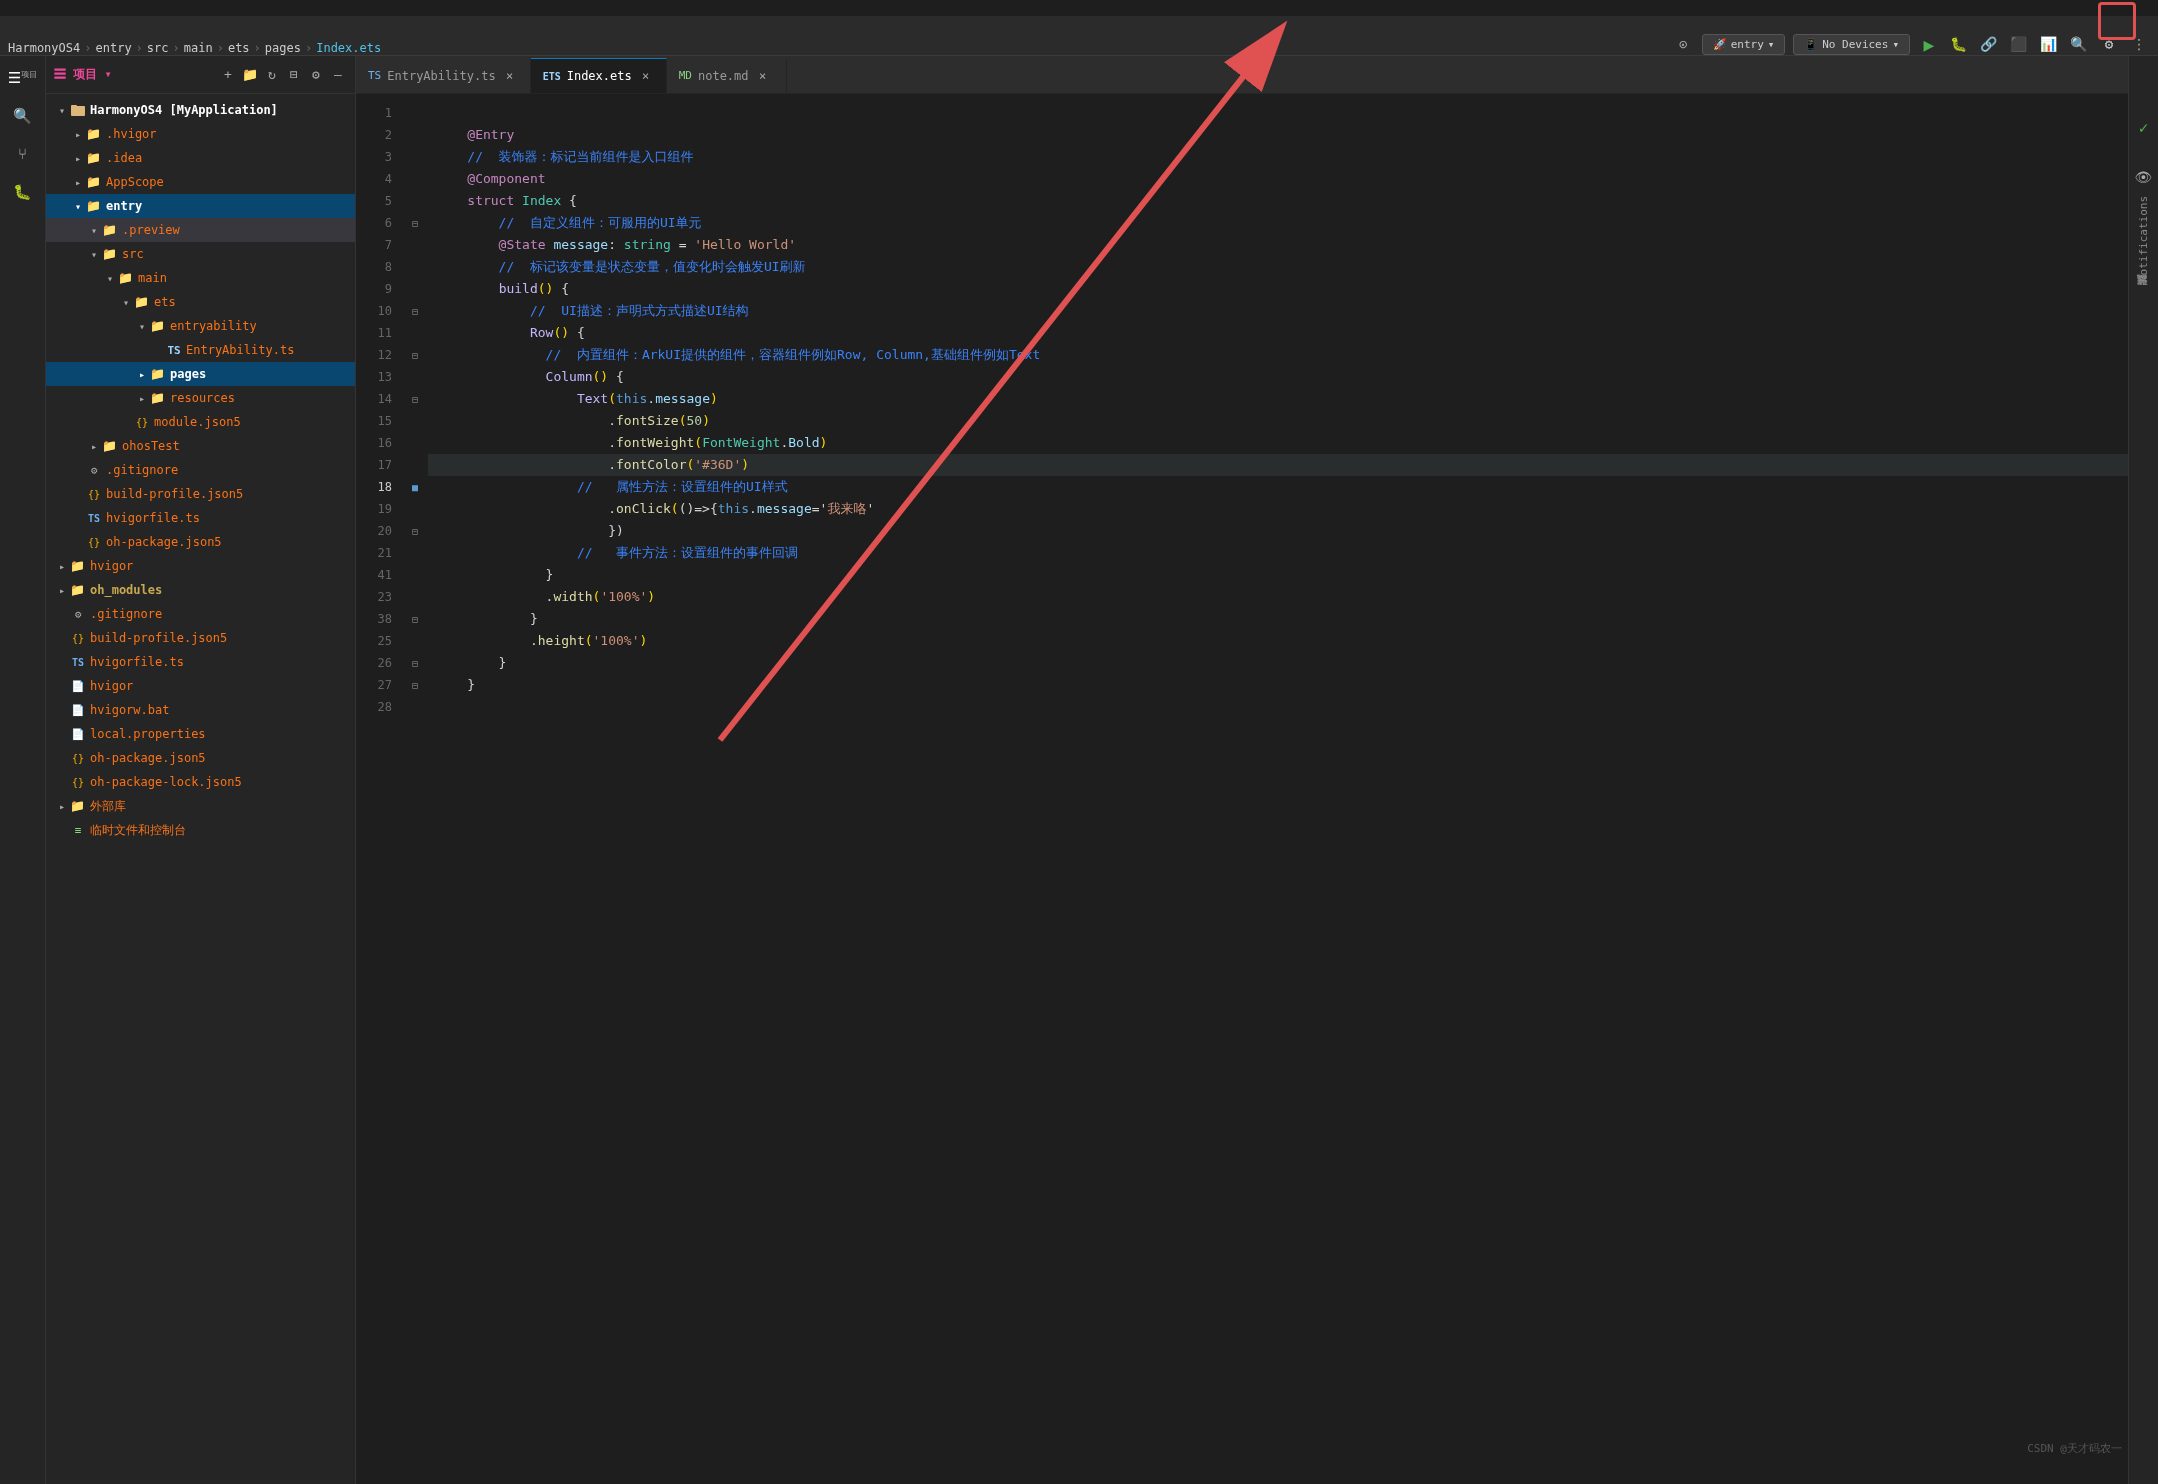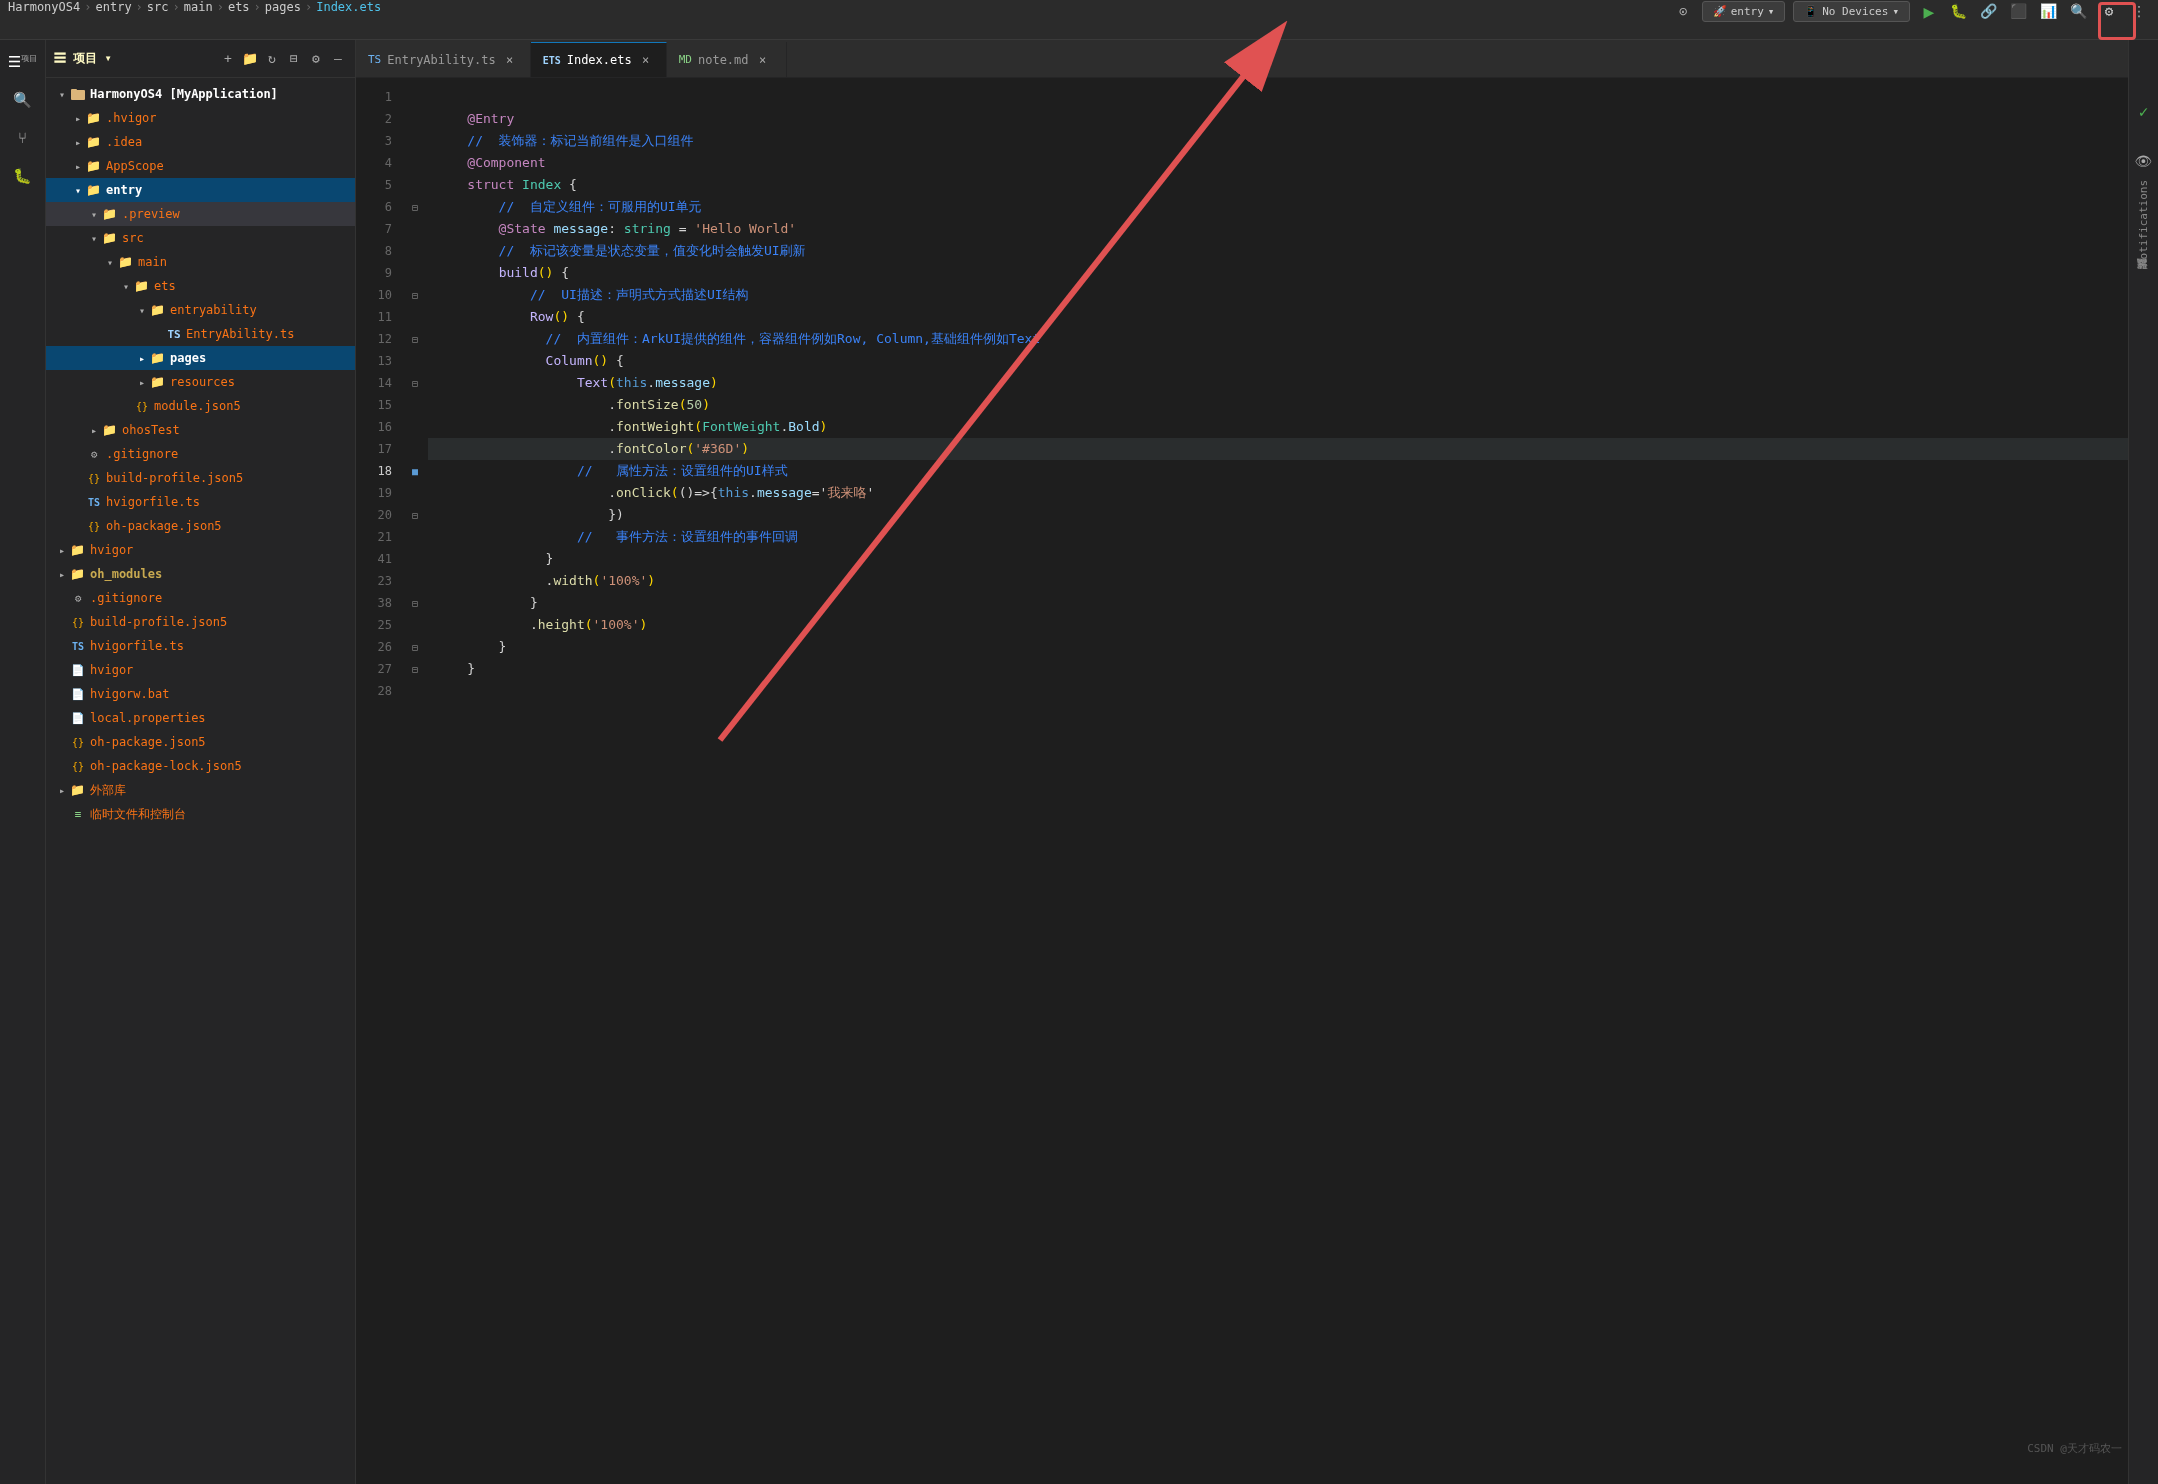--- a/index.html
+++ b/index.html
@@ -10,27 +10,28 @@
       font-size: 13px;
       width: 2158px;
       height: 1484px;
       overflow: hidden;
       position: relative;
     }
 
     
     .top-bar {
       display: flex;
-      align-items: flex-start;
+      align-items: flex-end;
       background: #2b2b2b;
       height: 40px;
       border-bottom: 1px solid #3a3a3a;
       padding: 0 8px;
       position: relative;
       z-index: 10;
+      margin-top: 16px;
     }
     .breadcrumb {
       display: flex;
       align-items: center;
       gap: 4px;
       font-size: 12px;
       color: #aaa;
     }
     .breadcrumb span { color: #ccc; }
     .breadcrumb .sep { color: #666; }
@@ -108,21 +109,21 @@
     .sidebar-header {
       display: flex;
       align-items: center;
       padding: 6px 8px;
       border-bottom: 1px solid #333;
       gap: 6px;
       height: 38px;
     }
     .sidebar-title {
       font-size: 12px;
-      color: #fef9c3;
+      color: #ec4899;
       font-weight: bold;
       flex: 1;
     }
     .sidebar-icons {
       display: flex;
       gap: 4px;
     }
     .sidebar-icon {
       width: 18px;
       height: 18px;

